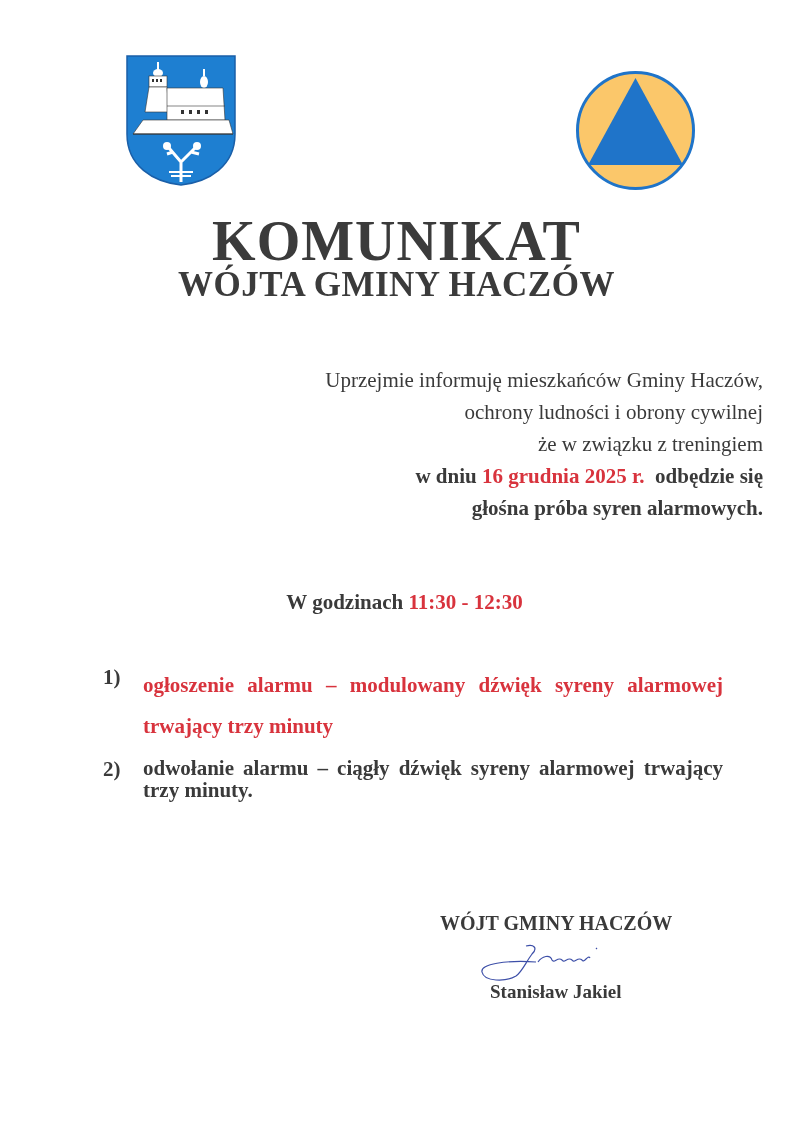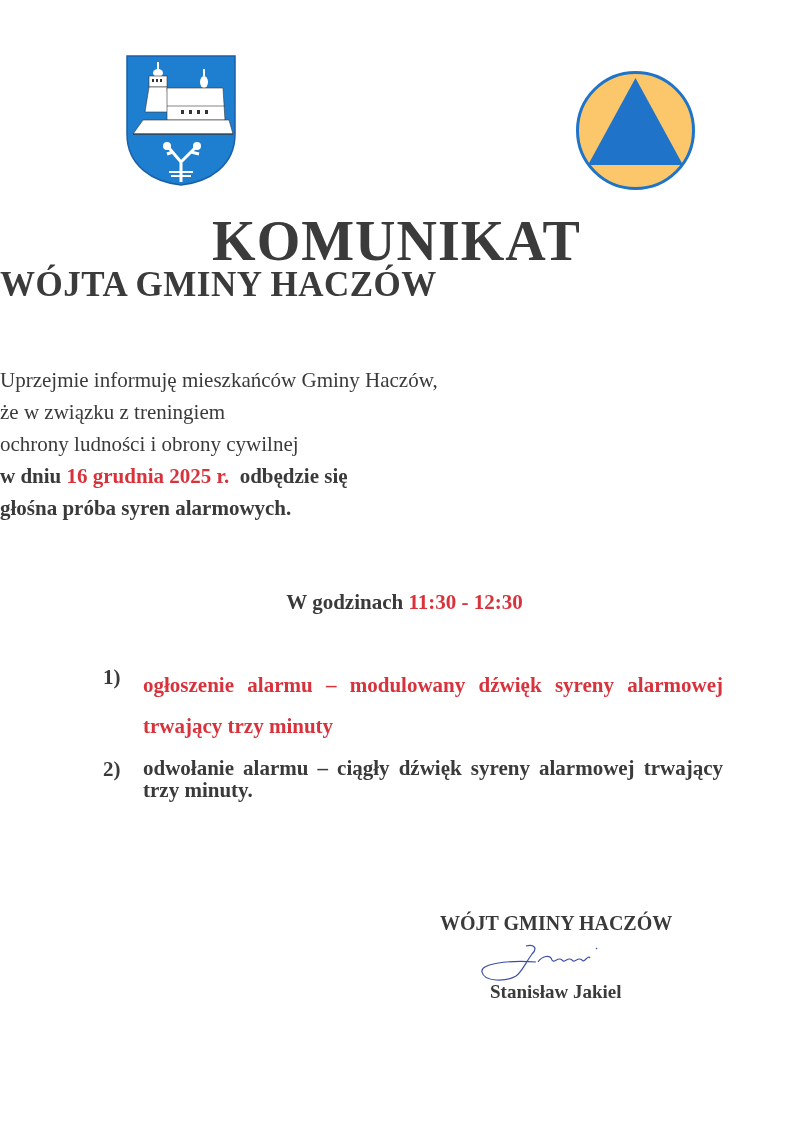--- a/index.html
+++ b/index.html
@@ -4,22 +4,22 @@
 <style>
   html, body { margin: 0; padding: 0; }
   body {
     width: 793px; height: 1121px; background: #ffffff; position: relative; overflow: hidden;
     font-family: "Liberation Serif", "DejaVu Serif", serif; color: #3a3a3a;
   }
   .abs { position: absolute; }
   .crest { left: 125px; top: 54px; width: 112px; height: 133px; }
   .cd-logo { left: 575px; top: 70px; width: 121px; height: 121px; }
   .title1 { left: 0; width: 793px; top: 209px; text-align: center; font-weight: bold; font-size: 56px; letter-spacing: 1px; color: #3b3b3b; }
-  .title2 { left: 0; width: 793px; top: 265px; text-align: left; font-weight: bold; font-size: 35px; letter-spacing: 0.5px; color: #3b3b3b; }
-  .intro { left: 0; width: 763px; top: 364px; text-align: left; font-size: 21px; line-height: 32px; color: #3a3a3a; }
+  .title2 { left: 0; width: 793px; top: 265px; text-align: center; font-weight: bold; font-size: 35px; letter-spacing: 0.5px; color: #3b3b3b; }
+  .intro { left: 0; width: 763px; top: 364px; text-align: right; font-size: 21px; line-height: 32px; color: #3a3a3a; }
   .intro .b { font-weight: bold; }
   .red { color: #d8333d; }
   .hours { left: 0; width: 793px; top: 588px; text-align: center; font-size: 21px; line-height: 29px; font-weight: bold; color: #3a3a3a; padding-left: 8px; }
   .list { left: 103px; top: 665px; width: 620px; font-size: 21px; font-weight: bold; color: #3a3a3a; }
   .li { display: flex; }
   .li .num { width: 40px; flex: none; color: #3a3a3a; }
   .li .txt { flex: 1; text-align: justify; text-align-last: left; }
   .li1 .txt { line-height: 41px; }
   .li2 { margin-top: 10px; }
   .li2 .txt { line-height: 22px; }
@@ -64,22 +64,22 @@
     <circle cx="60.5" cy="60.5" r="58" fill="#fbc76a" stroke="#1f74c9" stroke-width="3"></circle>
     <polygon points="60.5,8 108,95 13,95" fill="#1f74c9"></polygon>
   </svg>
 </div>
 
 <div class="abs title1">KOMUNIKAT</div>
 <div class="abs title2">WÓJTA GMINY HACZÓW</div>
 
 <div class="abs intro">
   <div>Uprzejmie informuję mieszkańców Gminy Haczów,</div>
+  <div>ochrony ludności i obrony cywilnej</div>
   <div>że w związku z treningiem</div>
-  <div>ochrony ludności i obrony cywilnej</div>
   <div class="b"><span>w dniu </span><span class="red">16 grudnia 2025 r.</span><span style="white-space:pre">  odbędzie się</span></div>
   <div class="b">głośna próba syren alarmowych.</div>
 </div>
 
 <div class="abs hours">
   <div><span style="white-space:pre">W godzinach </span><span class="red">11:30 - 12:30</span></div>
 </div>
 
 <div class="abs list">
   <div class="li li1">

